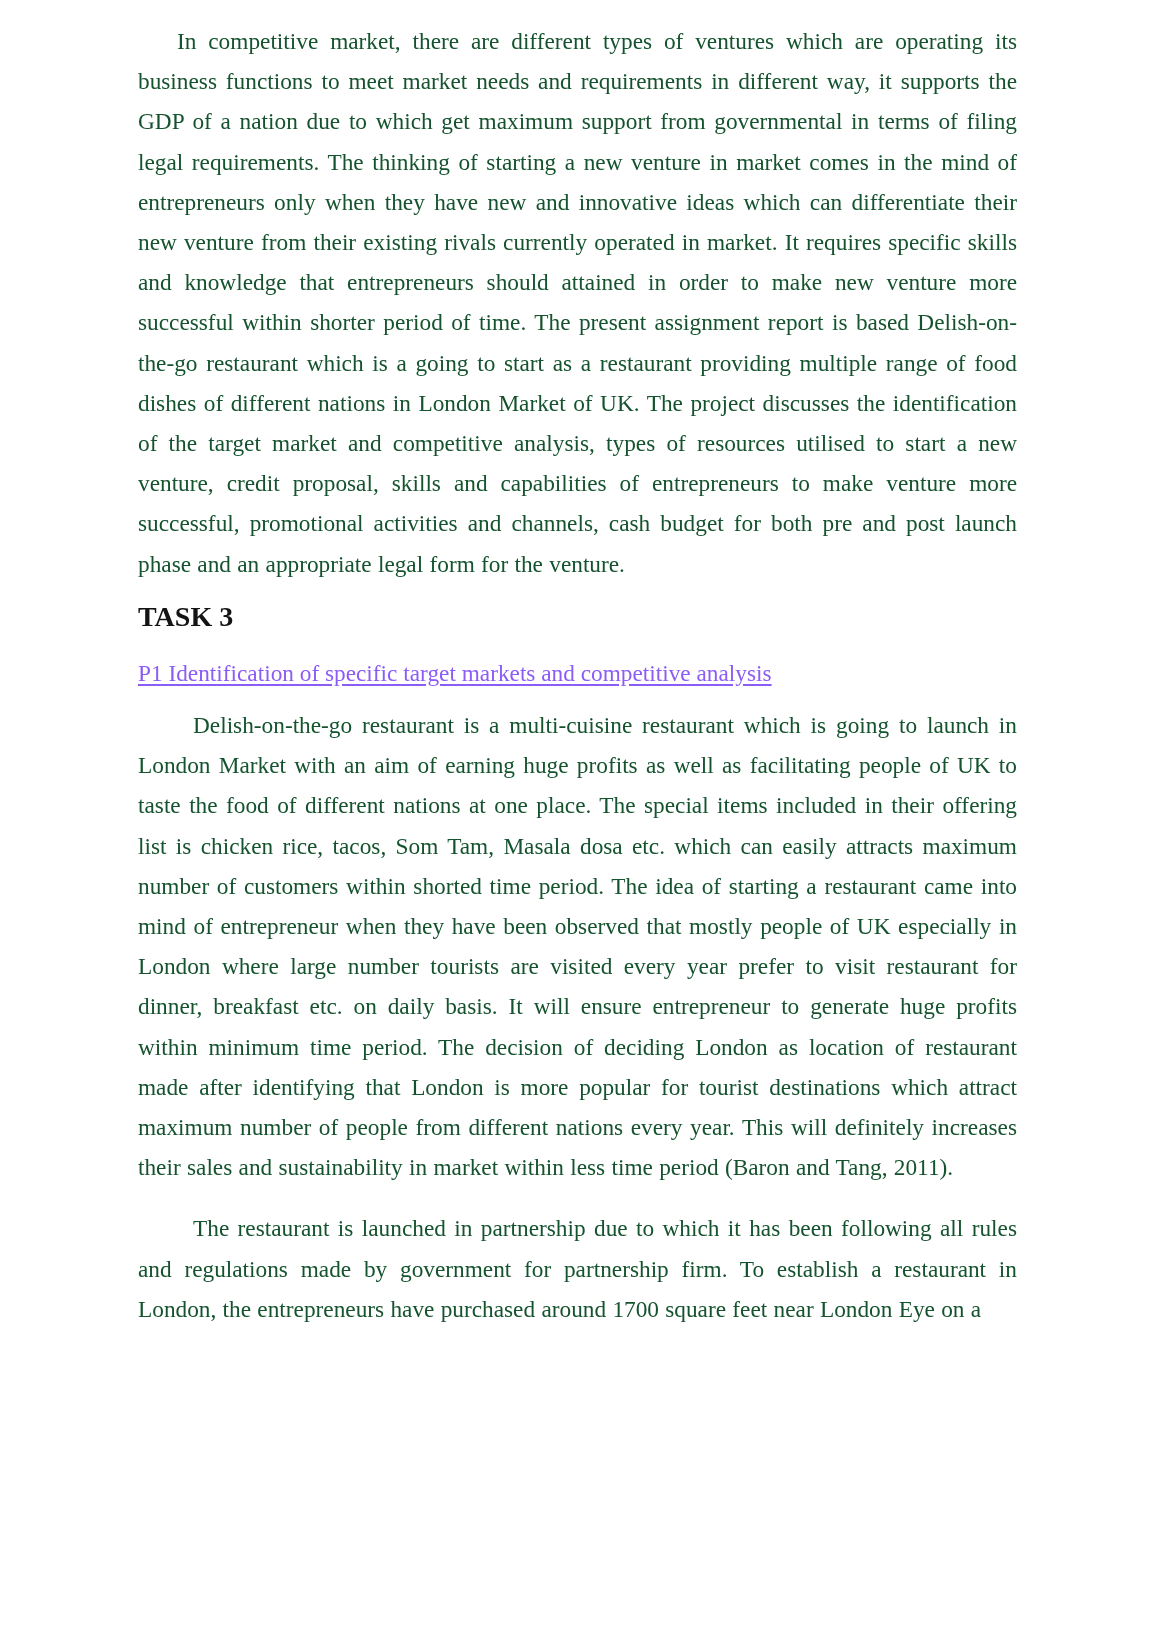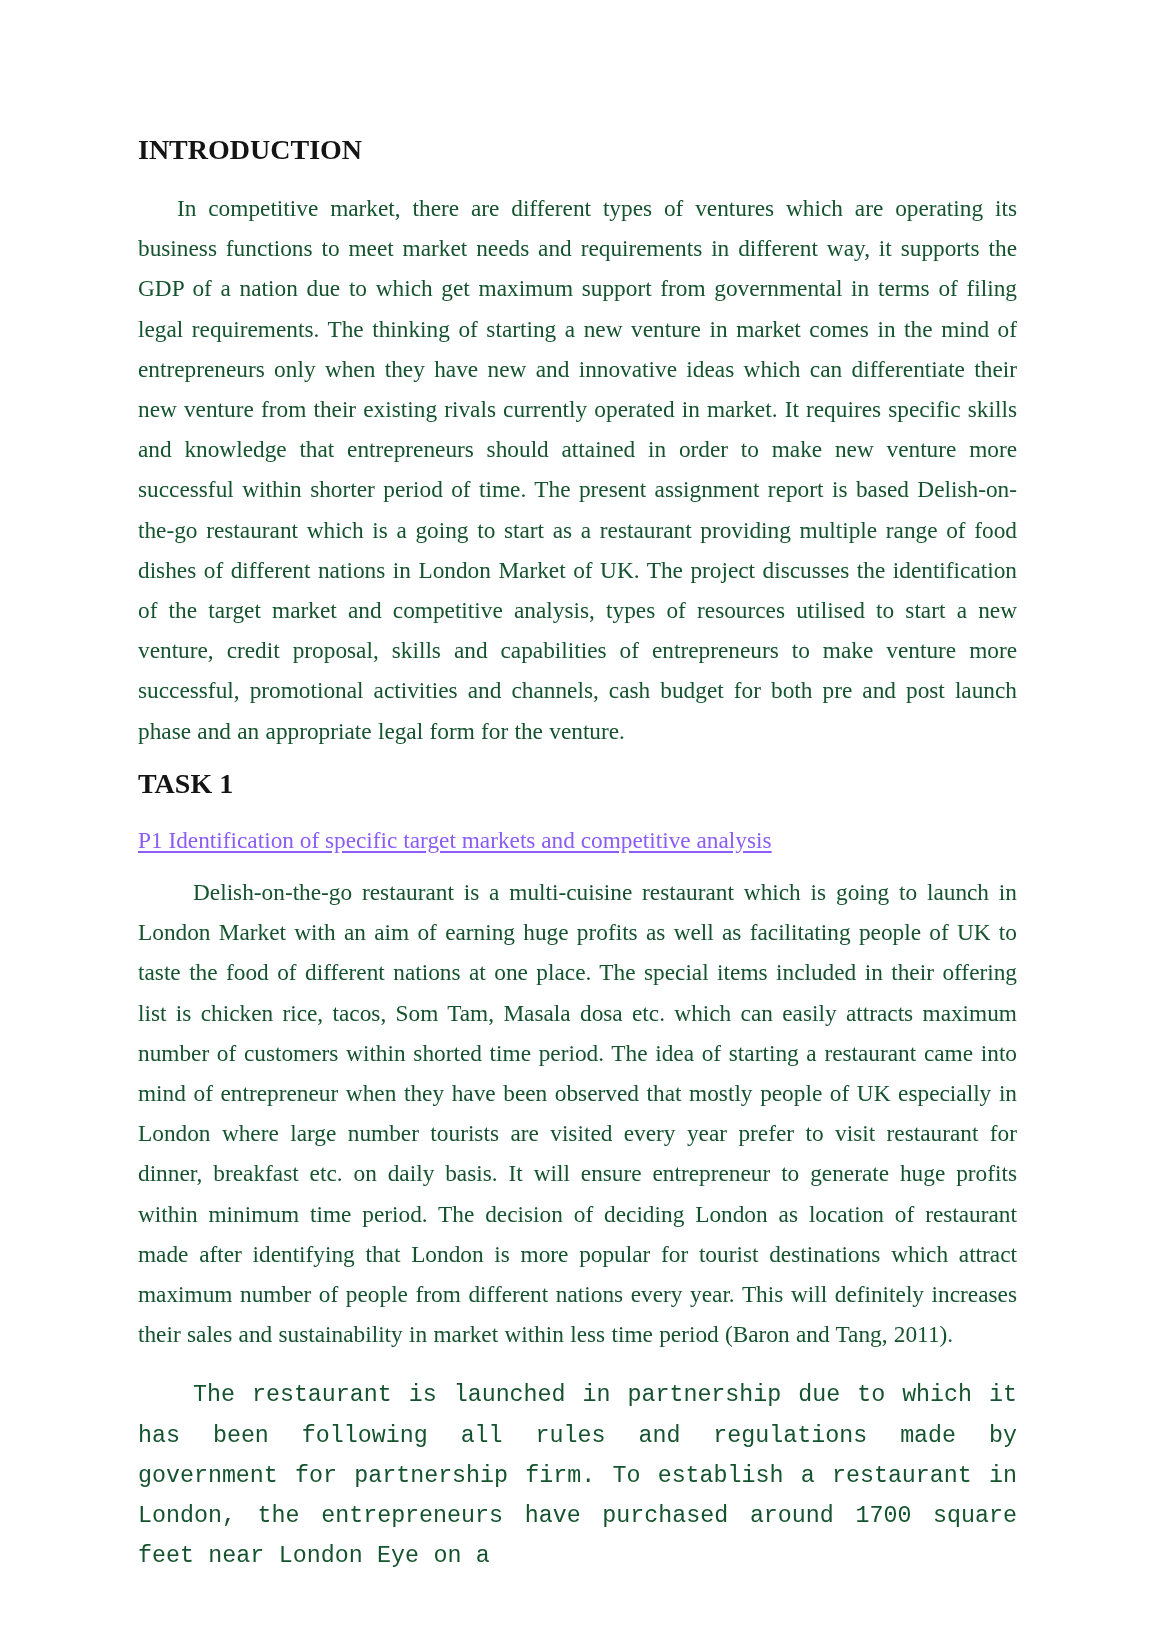--- a/index.html
+++ b/index.html
@@ -57,34 +57,32 @@
     margin-top: 21px;
     text-indent: 39px;
   }
   .para.second {
     margin-top: 12px;
     text-indent: 55px;
   }
   .para.third {
     margin-top: 21px;
     text-indent: 55px;
-    font-family: Liberation Mono, monospace;
   }
 </style>
 </head>
 <body>
 
 <div class="page">
   <div class="content">
 
-    <h1 class="doc-heading intro">INTRODUCTION</h1>
 
     <p class="para first">In competitive market, there are different types of ventures which are operating its business functions to meet market needs and requirements in different way, it supports the GDP of a nation due to which get maximum support from governmental in terms of filing legal requirements. The thinking of starting a new venture in market comes in the mind of entrepreneurs only when they have new and innovative ideas which can differentiate their new venture from their existing rivals currently operated in market. It requires specific skills and knowledge that entrepreneurs should attained in order to make new venture more successful within shorter period of time. The present assignment report is based Delish-on-the-go restaurant which is a going to start as a restaurant providing multiple range of food dishes of different nations in London Market of UK. The project discusses the identification of the target market and competitive analysis, types of resources utilised to start a new venture, credit proposal, skills and capabilities of entrepreneurs to make venture more successful, promotional activities and channels,  cash budget for both pre and post launch phase and an appropriate legal form for the venture.</p>
 
-    <h1 class="doc-heading task">TASK 1</h1>
+    <h1 class="doc-heading task">TASK 3</h1>
 
     <h2 class="doc-subheading">P1 Identification of specific target markets and competitive analysis</h2>
 
     <p class="para second">Delish-on-the-go restaurant is a multi-cuisine restaurant which is going to launch in London Market with an aim of earning huge profits as well as facilitating people of UK to taste the food of different nations at one place. The special items included in their offering list is chicken rice, tacos, Som Tam, Masala dosa etc. which can easily attracts maximum number of customers within shorted time period. The idea of starting a restaurant came into mind of entrepreneur when they have been observed that mostly people of UK especially in London where large number tourists are visited every year prefer to visit restaurant for dinner, breakfast etc. on daily basis. It will ensure entrepreneur to generate huge profits within minimum time period. The decision of deciding London as location of restaurant made after identifying that London is more popular for tourist destinations which attract maximum number of people from different nations every year. This will definitely increases their sales and sustainability in market within less time period (Baron and Tang, 2011).</p>
 
     <p class="para third">The restaurant is launched in partnership due to which it has been following all rules and regulations made by government for partnership firm. To establish a restaurant in London, the entrepreneurs have purchased around 1700 square feet near London Eye on a</p>
 
   </div>
 </div>
 

